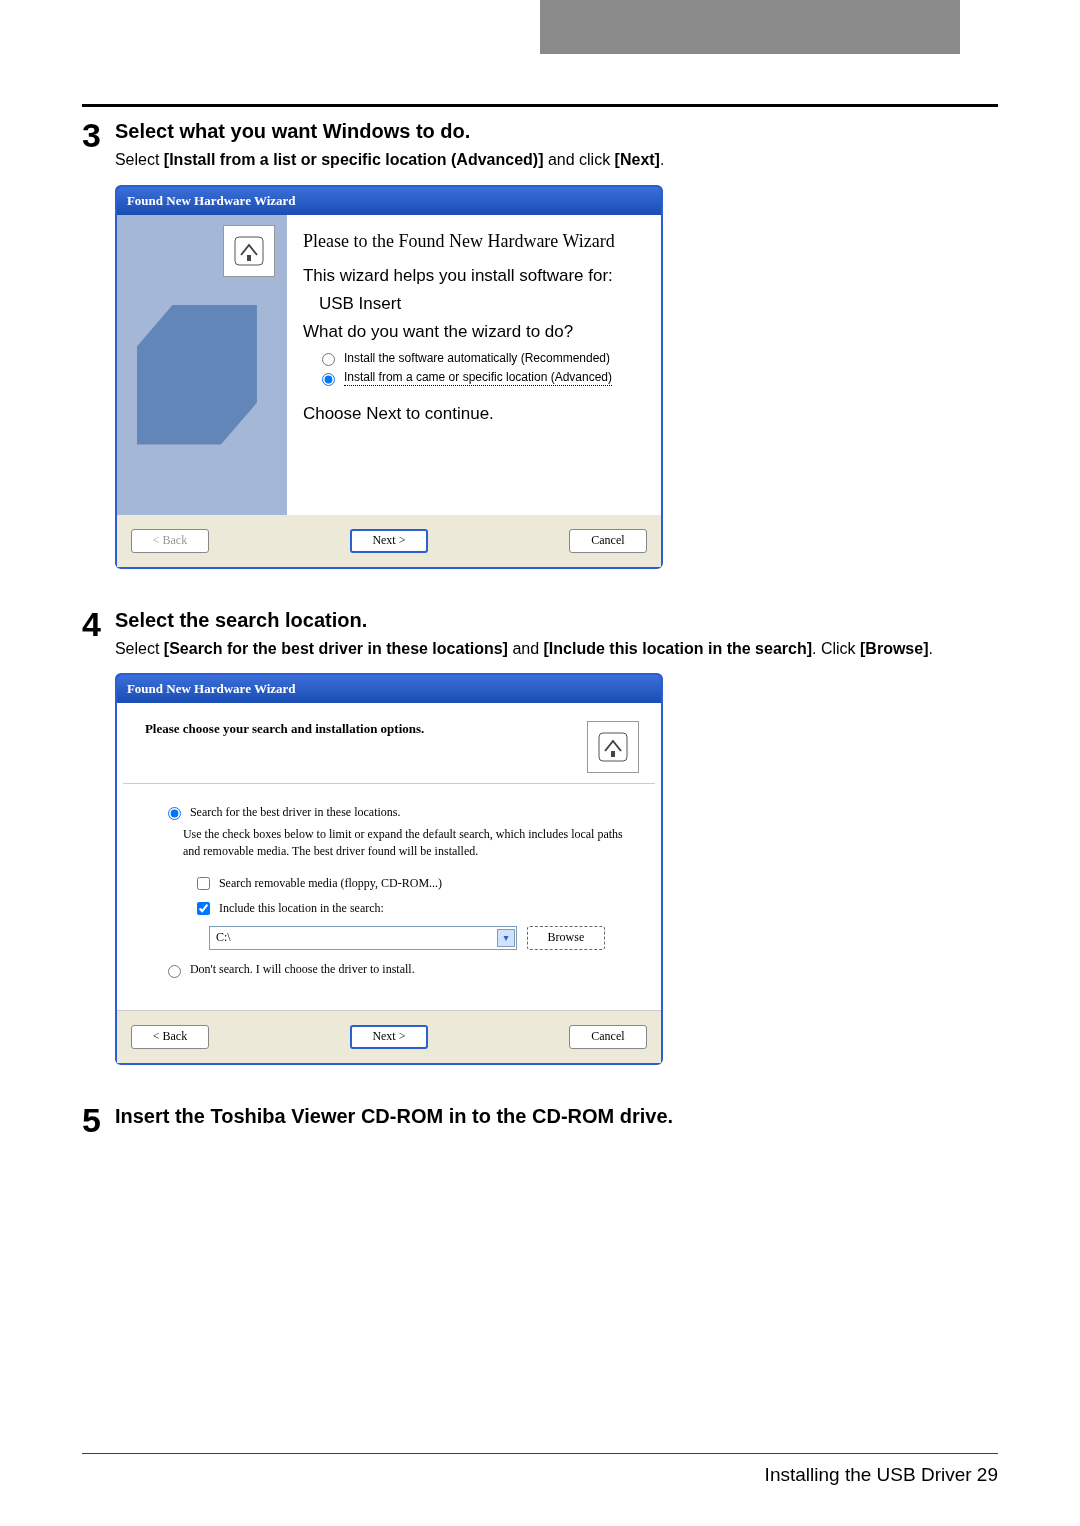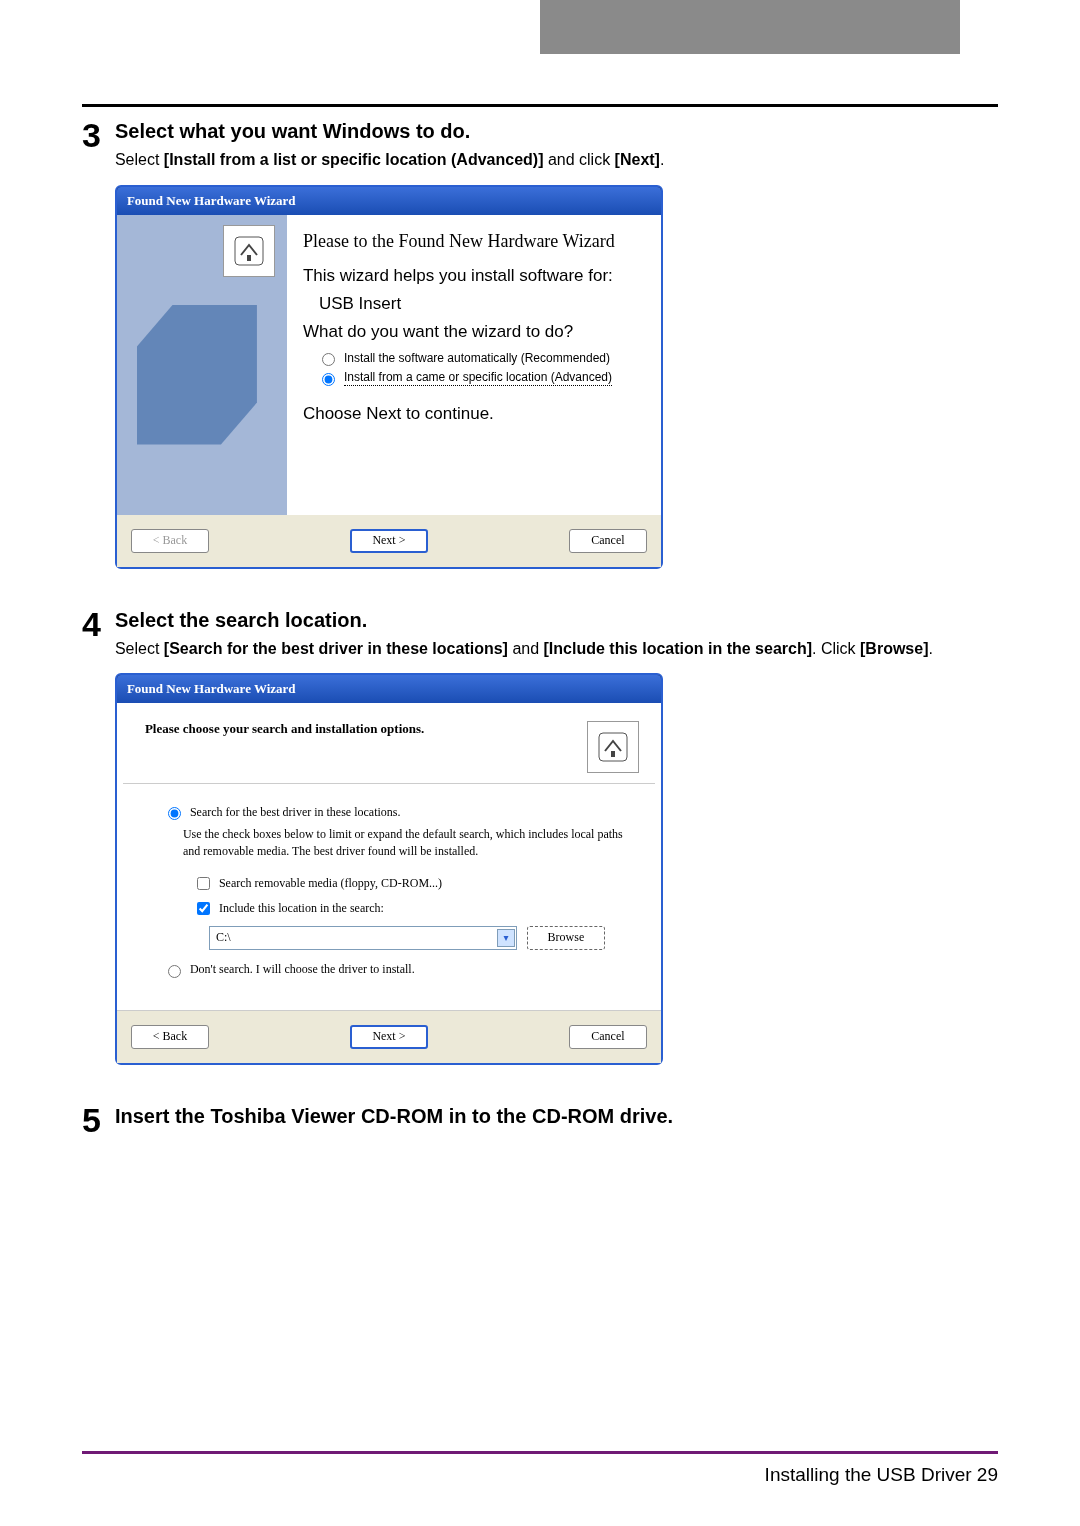--- a/index.html
+++ b/index.html
@@ -39,21 +39,21 @@
 .hr-inset{border:none;border-top:1px solid #ccc;margin:0}
 .options{padding:16px 30px 22px 40px;font-size:12px;font-family:Tahoma}
 .opt-desc{margin:6px 0 14px 20px;line-height:1.4}
 .chk-row{display:flex;align-items:center;gap:6px;margin:6px 0 6px 30px}
 .chk{width:13px;height:13px}
 .path-row{display:flex;gap:10px;align-items:center;margin:8px 0 12px 46px}
 .path-input{width:280px;height:22px;border:1px solid #7f9db9;font:12px Tahoma;padding:0 20px 0 6px;background:#fff;position:relative}
 .path-dd{position:absolute;right:2px;top:3px;width:16px;height:16px;background:#cfe3ff;border:1px solid #7f9db9;display:flex;align-items:center;justify-content:center;color:#2a5fd1;font-size:10px}
 .path-wrap{position:relative}
 .browse-btn{min-width:78px;height:24px;border:1px dashed #666;border-radius:3px;background:#fff;font:400 12px Tahoma;padding:0 14px;display:inline-flex;align-items:center;justify-content:center;cursor:pointer}
-.footer{position:absolute;left:82px;right:82px;bottom:40px;border-top:3px solid #701a75;padding-top:10px;text-align:right;font:400 19px Arial}
+.footer{position:absolute;left:82px;right:82px;bottom:40px;border-top:1px solid #701a75;padding-top:10px;text-align:right;font:400 19px Arial}
 svg{display:block}
 .dotted{border-bottom:1px dotted #000;padding-bottom:1px}
 </style>
 </head>
 <body>
 
 <div class="page">
   <div class="tab"></div>
   <div class="hr-top"></div>
 

